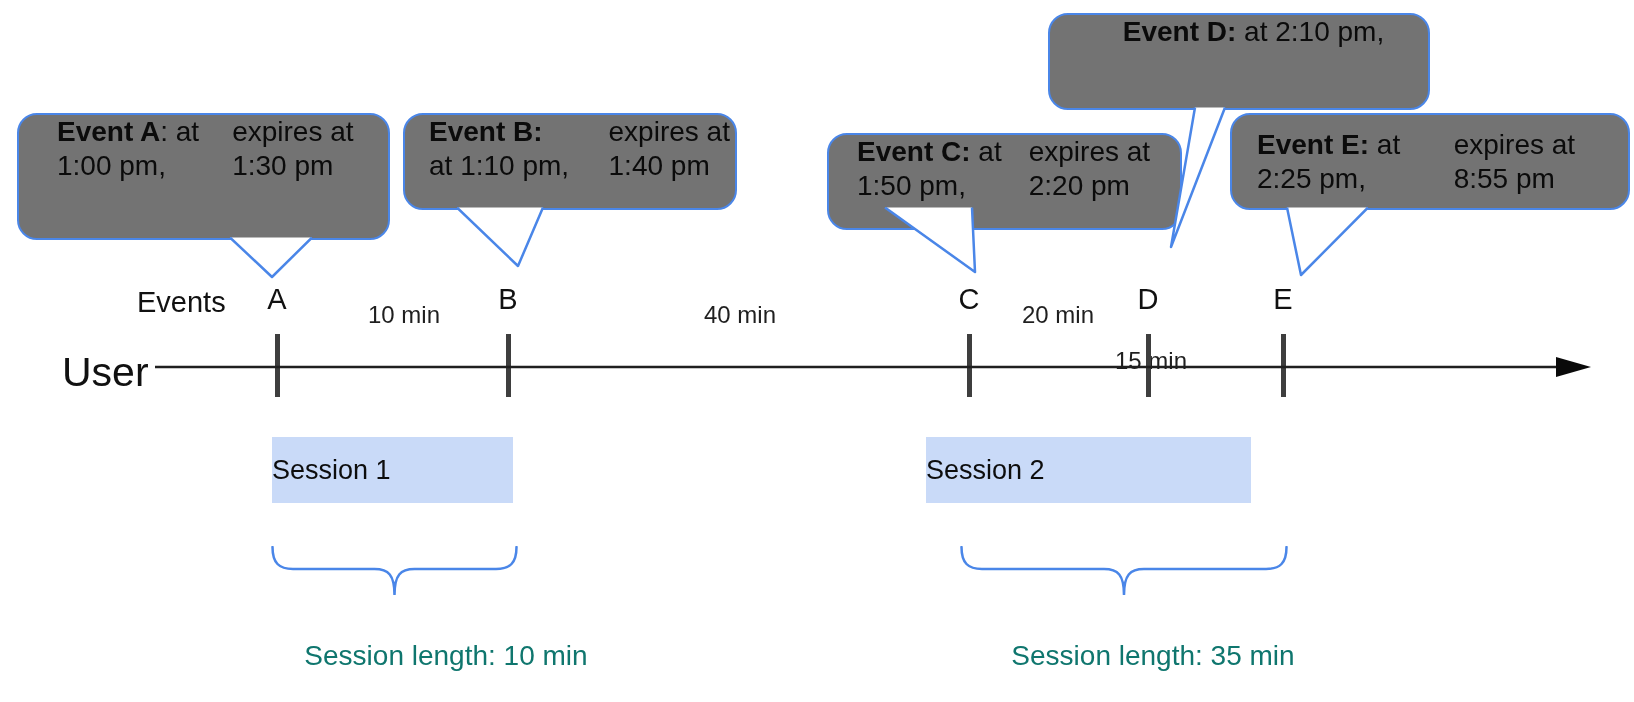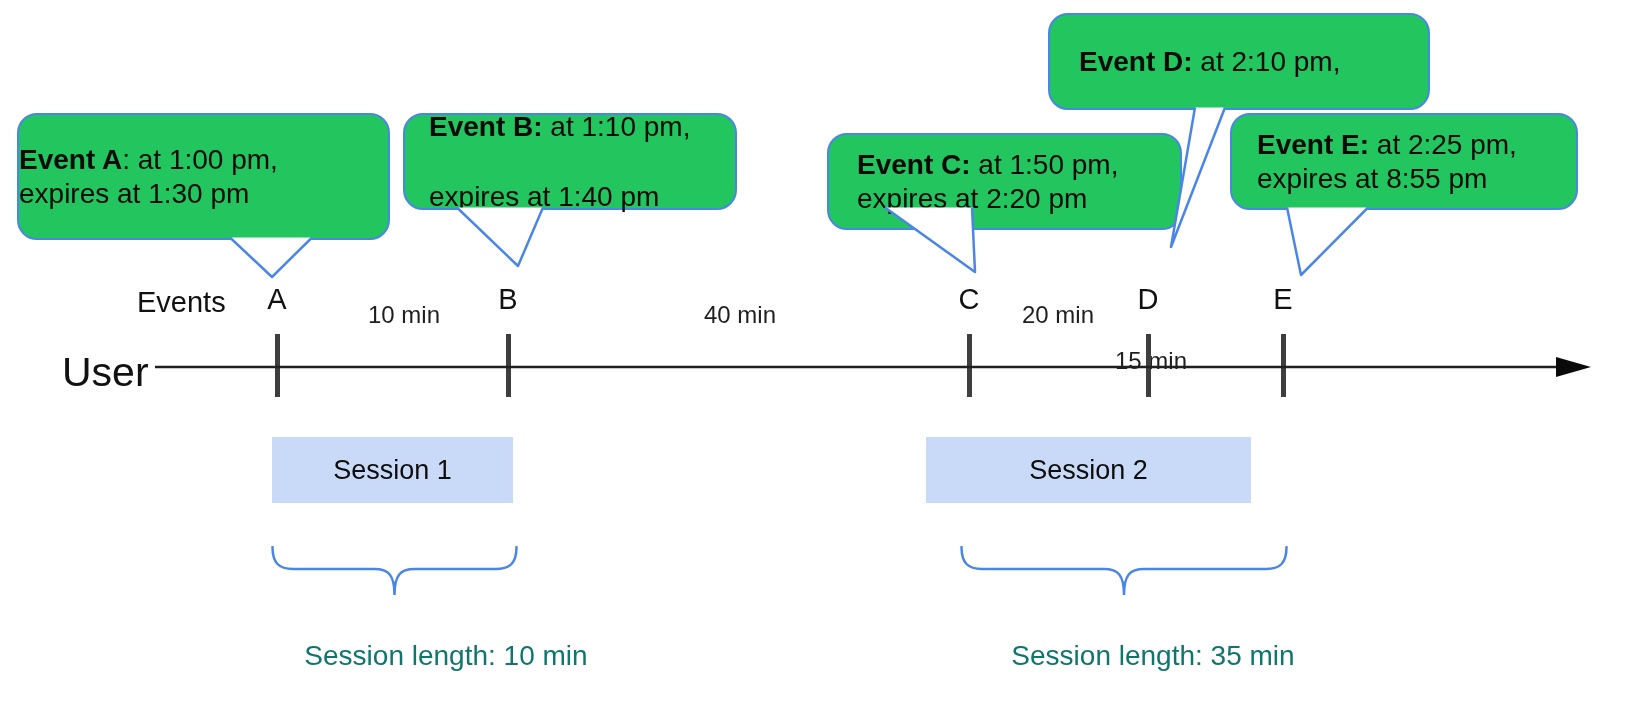--- a/index.html
+++ b/index.html
@@ -2,48 +2,48 @@
 <html style="--accent: #4a86e8; --session: #c9daf8;"><head>
 <meta charset="utf-8">
 <style>
   html,body{margin:0;padding:0;background:#fff;}
   .canvas{
     position:relative;width:1634px;height:702px;background:#fff;overflow:hidden;
     font-family:"Liberation Sans","DejaVu Sans",sans-serif;color:#111;
   }
   
   .bubble{
-    position:absolute;background:#22c55e;border:2.5px solid var(--accent,#4a86e8);
-    border-radius:20px;box-sizing:border-box;display:flex;flex-direction:column;
+    position:absolute;background:#737373;border:2.5px solid var(--accent,#4a86e8);
+    border-radius:20px;box-sizing:border-box;display:flex;flex-direction:row;
     justify-content:center;font-size:28px;line-height:34px;color:#0b0b0b;z-index:3;
   }
   .bubble .b{font-weight:bold;}
   .tail{position:absolute;z-index:4;}
   .tail path{fill:#fff;stroke:var(--accent,#4a86e8);stroke-width:2.5;stroke-linejoin:round;}
   
   .axis-label{position:absolute;font-size:29px;color:#111;white-space:nowrap;}
   .tick{position:absolute;width:5px;height:63px;top:334px;background:#3e3e3e;}
   .tick-letter{position:absolute;top:283px;font-size:29px;color:#111;transform:translateX(-50%);white-space:nowrap;}
   .interval{position:absolute;top:301px;font-size:24px;color:#1f1f1f;transform:translateX(-50%);white-space:nowrap;}
   .arrow-svg{position:absolute;left:0;top:354px;z-index:1;}
   
   .session-box{
     position:absolute;top:437px;height:66px;background:var(--session,#c9daf8);
-    display:flex;align-items:center;justify-content:center;font-size:27px;color:#0d0d0d;z-index:2;
+    display:flex;align-items:center;font-size:27px;color:#0d0d0d;z-index:2;
   }
   .brace{position:absolute;z-index:2;}
   .brace path{fill:none;stroke:var(--accent,#4a86e8);stroke-width:2.5;stroke-linecap:round;}
   .length-label{position:absolute;top:640px;font-size:28px;color:#0f766e;transform:translateX(-50%);white-space:nowrap;}
 </style>
 </head>
 <body>
 
 <div class="canvas">
 
-  <div class="bubble" style="left:17px;top:113px;width:373px;height:127px;">
+  <div class="bubble" style="left:17px;top:113px;width:373px;height:127px;padding-left:38px;">
     <div><span class="b">Event A</span><span>: at 1:00 pm,</span></div>
     <div>expires at 1:30 pm</div>
   </div>
   <svg class="tail" style="left:225px;top:237px;" width="95" height="45">
     <path d="M 5 0.5 L 47 40 L 87 0.5"></path>
   </svg>
 
   <div class="bubble" style="left:403px;top:113px;width:334px;height:97px;padding-left:24px;gap:36px;">
     <div><span class="b">Event B:</span><span> at 1:10 pm,</span></div>
     <div>expires at 1:40 pm</div>
@@ -60,21 +60,21 @@
     <path d="M 5 0.5 L 95 65 L 92 0.5"></path>
   </svg>
 
   <div class="bubble" style="left:1048px;top:13px;width:382px;height:97px;padding-left:29px;">
     <div><span class="b">Event D:</span><span> at 2:10 pm,</span></div>
   </div>
   <svg class="tail" style="left:1158px;top:107px;" width="75" height="145">
     <path d="M 37 0.5 L 13 140 L 67 0.5"></path>
   </svg>
 
-  <div class="bubble" style="left:1230px;top:113px;width:348px;height:97px;padding-left:25px;">
+  <div class="bubble" style="left:1230px;top:113px;width:400px;height:97px;padding-left:25px;align-items:center;">
     <div><span class="b">Event E:</span><span> at 2:25 pm,</span></div>
     <div>expires at 8:55 pm</div>
   </div>
   <svg class="tail" style="left:1280px;top:207px;" width="95" height="72">
     <path d="M 7 0.5 L 21 68 L 88 0.5"></path>
   </svg>
 
   <div class="axis-label" style="left:137px;top:286px;">Events</div>
   <div class="tick-letter" style="left:277px;">A</div>
   <div class="tick-letter" style="left:508px;">B</div>

